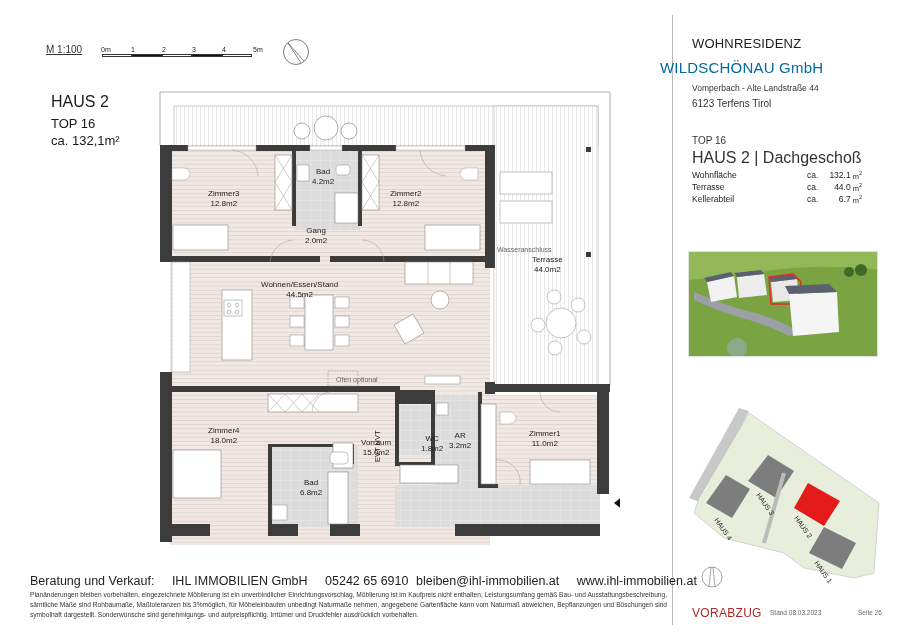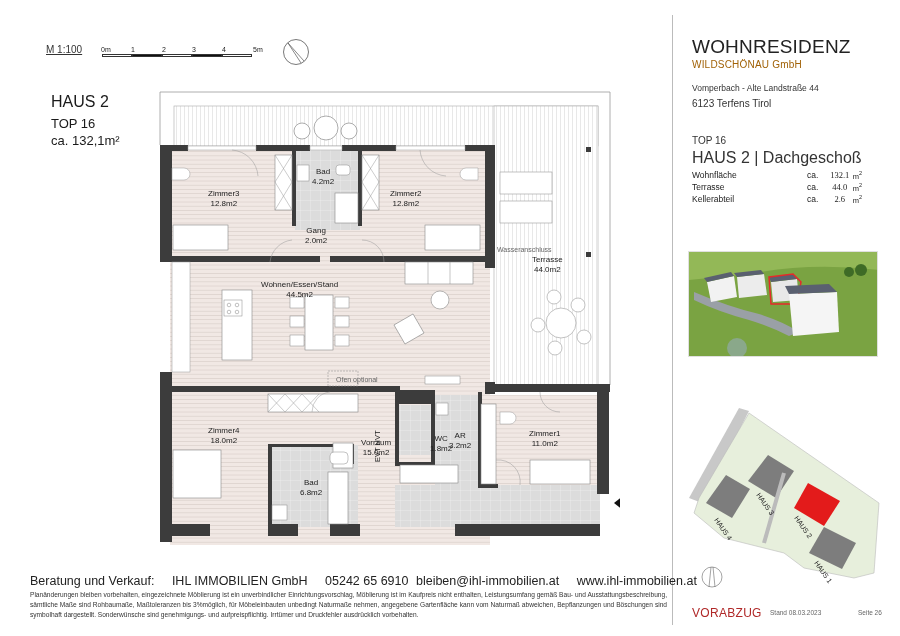--- a/index.html
+++ b/index.html
@@ -15,32 +15,32 @@
   .scale-bar .bar { position: absolute; top: 8px; height: 3px; border: 0.5px solid #333; }
 
   
   .haus-title { left: 51px; top: 92px; font-size: 16px; color: #1a1a1a; line-height: 19px; }
   .haus-sub { left: 51px; top: 115px; font-size: 13px; color: #1a1a1a; line-height: 17px; }
 
   
   .divider { left: 672px; top: 15px; width: 1px; height: 610px; background: #bbb; }
 
   
-  .company1 { left: 692px; top: 36px; font-size: 19px; color: #222; letter-spacing: 0.2px; }
-  .company2 { left: 692px; top: 59px; font-size: 10px; color: #a16207; letter-spacing: 0.2px; }
+  .company1 { left: 692px; top: 36px; font-size: 13px; color: #222; letter-spacing: 0.2px; }
+  .company2 { left: 660px; top: 59px; font-size: 15px; color: #0369a1; letter-spacing: 0.2px; }
   .addr1 { left: 692px; top: 83px; font-size: 8.5px; color: #333; }
   .addr2 { left: 692px; top: 98px; font-size: 10px; color: #333; }
 
   .top-label { left: 692px; top: 135px; font-size: 10px; color: #333; }
   .haus-geschoss { left: 692px; top: 149px; font-size: 16px; color: #333; }
   .area-table { left: 692px; top: 163px; width: 170px; font-size: 8.5px; color: #222; margin-top: 6px; }
   .area-row { display: flex; height: 12px; align-items: center; }
   .area-row .k { width: 116px; }
   .area-row .ca { width: 22px; }
-  .area-row .v { width: 22px; text-align: center; font-family: Liberation Serif, serif; }
+  .area-row .v { width: 22px; text-align: right; }
   .area-row .u { margin-left: 2px; font-size: 7.5px; }
   .area-row .u sup { font-size: 5.5px; }
 
   .render { left: 688px; top: 251px; width: 190px; height: 106px; border: 1px solid #e0e0e0;
     background: linear-gradient(180deg, #a5c36a 0%, #6e9a3a 35%, #5f8c31 100%); overflow: hidden; }
 
   .siteplan { left: 684px; top: 403px; width: 200px; height: 192px; }
 
   
   .contact { left: 30px; top: 574px; font-size: 12.5px; color: #222; white-space: nowrap; }
@@ -269,21 +269,21 @@
     <div>44.0m2</div>
 </div>
 <div class="room-label left" style="left:208px;top:426px">
   <div>Zimmer4</div>
     <div>18.0m2</div>
 </div>
 <div class="room-label left" style="left:361px;top:438px">
   <div>Vorraum</div>
     <div>15.0m2</div>
 </div>
-<div class="room-label left" style="left:430px;top:434px">
+<div class="room-label left" style="left:421px;top:434px">
   <div>WC</div>
     <div>1.8m2</div>
 </div>
 <div class="room-label left" style="left:449px;top:431px">
   <div>AR</div>
     <div>3.2m2</div>
 </div>
 <div class="room-label left" style="left:529px;top:429px">
   <div>Zimmer1</div>
     <div>11.0m2</div>
@@ -315,21 +315,21 @@
   </div>
   <div class="area-row">
     <span class="k">Terrasse</span>
     <span class="ca">ca.</span>
     <span class="v">44.0</span>
     <span class="u"><span>m</span><sup>2</sup></span>
   </div>
   <div class="area-row">
     <span class="k">Kellerabteil</span>
     <span class="ca">ca.</span>
-    <span class="v">2.6</span>
+    <span class="v">6.7</span>
     <span class="u"><span>m</span><sup>2</sup></span>
   </div>
 </div>
 
 <div class="abs render">
   <svg width="190" height="106" viewBox="0 0 190 106">
     <rect width="190" height="106" fill="#7aa342"></rect>
     <path d="M0 0 H190 V18 Q120 10 60 22 L0 28 Z" fill="#93b857"></path>
     <path d="M5 40 Q40 55 70 62 Q95 70 110 80 L100 84 Q80 74 60 68 Q30 60 5 48 Z" fill="#9aa0a6"></path>
     <polygon points="18,30 45,24 48,45 22,50" fill="#f2f2f2"></polygon>

